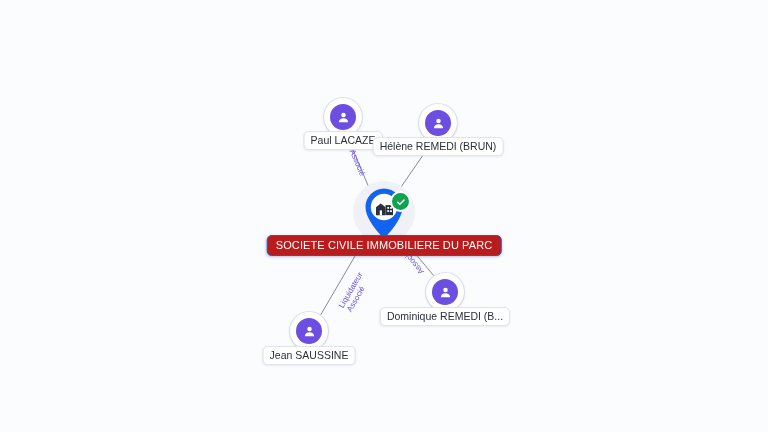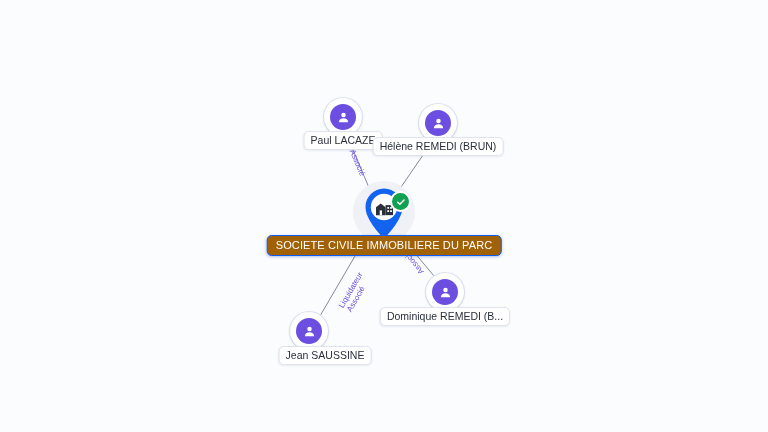--- a/index.html
+++ b/index.html
@@ -86,21 +86,21 @@
     border-radius: 50%;
     background: #12a150;
     border: 2px solid #ffffff;
     display: flex;
     align-items: center;
     justify-content: center;
   }
   .company-label {
     position: absolute;
     transform: translateX(-50%);
-    background: #a16207;
+    background: #b91c1c;
     border: 1px solid #0a5cf5;
     border-radius: 5px;
     padding: 3px 8px 4px 8px;
     font-size: 11px;
     line-height: 12px;
     color: #ffffff;
     white-space: nowrap;
     letter-spacing: 0.1px;
     box-shadow: 0 1px 3px rgba(10,60,160,0.3);
   }
@@ -182,21 +182,21 @@
 
   <div class="person-node" style="left:309px; top:331px;">
     <div class="person-halo"></div>
     <div class="person-disc">
       <svg width="15" height="15" viewBox="0 0 24 24" fill="#ffffff">
         <circle cx="12" cy="8" r="3.6"></circle>
         <path d="M4.6 19.4c0-4 3.4-6.2 7.4-6.2s7.4 2.2 7.4 6.2z"></path>
       </svg>
     </div>
   </div>
-  <div class="node-label" style="left:309px; top:346px;margin-left:16px;">Jean SAUSSINE</div>
+  <div class="node-label" style="left:309px; top:346px;">Jean SAUSSINE</div>
 
   <div class="company-node" style="left:384px; top:213px;">
     <div class="company-glow"></div>
     <div class="pin">
       <svg width="44" height="52" viewBox="0 0 44 52">
         <path d="M22 1.5C11.8 1.5 3.5 9.8 3.5 20c0 12.5 14.6 27.4 17.2 30.1a1.8 1.8 0 0 0 2.6 0C25.9 47.4 40.5 32.5 40.5 20 40.5 9.8 32.2 1.5 22 1.5z" fill="#1263f0"></path>
         <circle cx="22" cy="20" r="13.2" fill="#ffffff"></circle>
       </svg>
     </div>
     <div style="position:absolute; left:-9px; top:-14px; width:19px; height:17px;">

